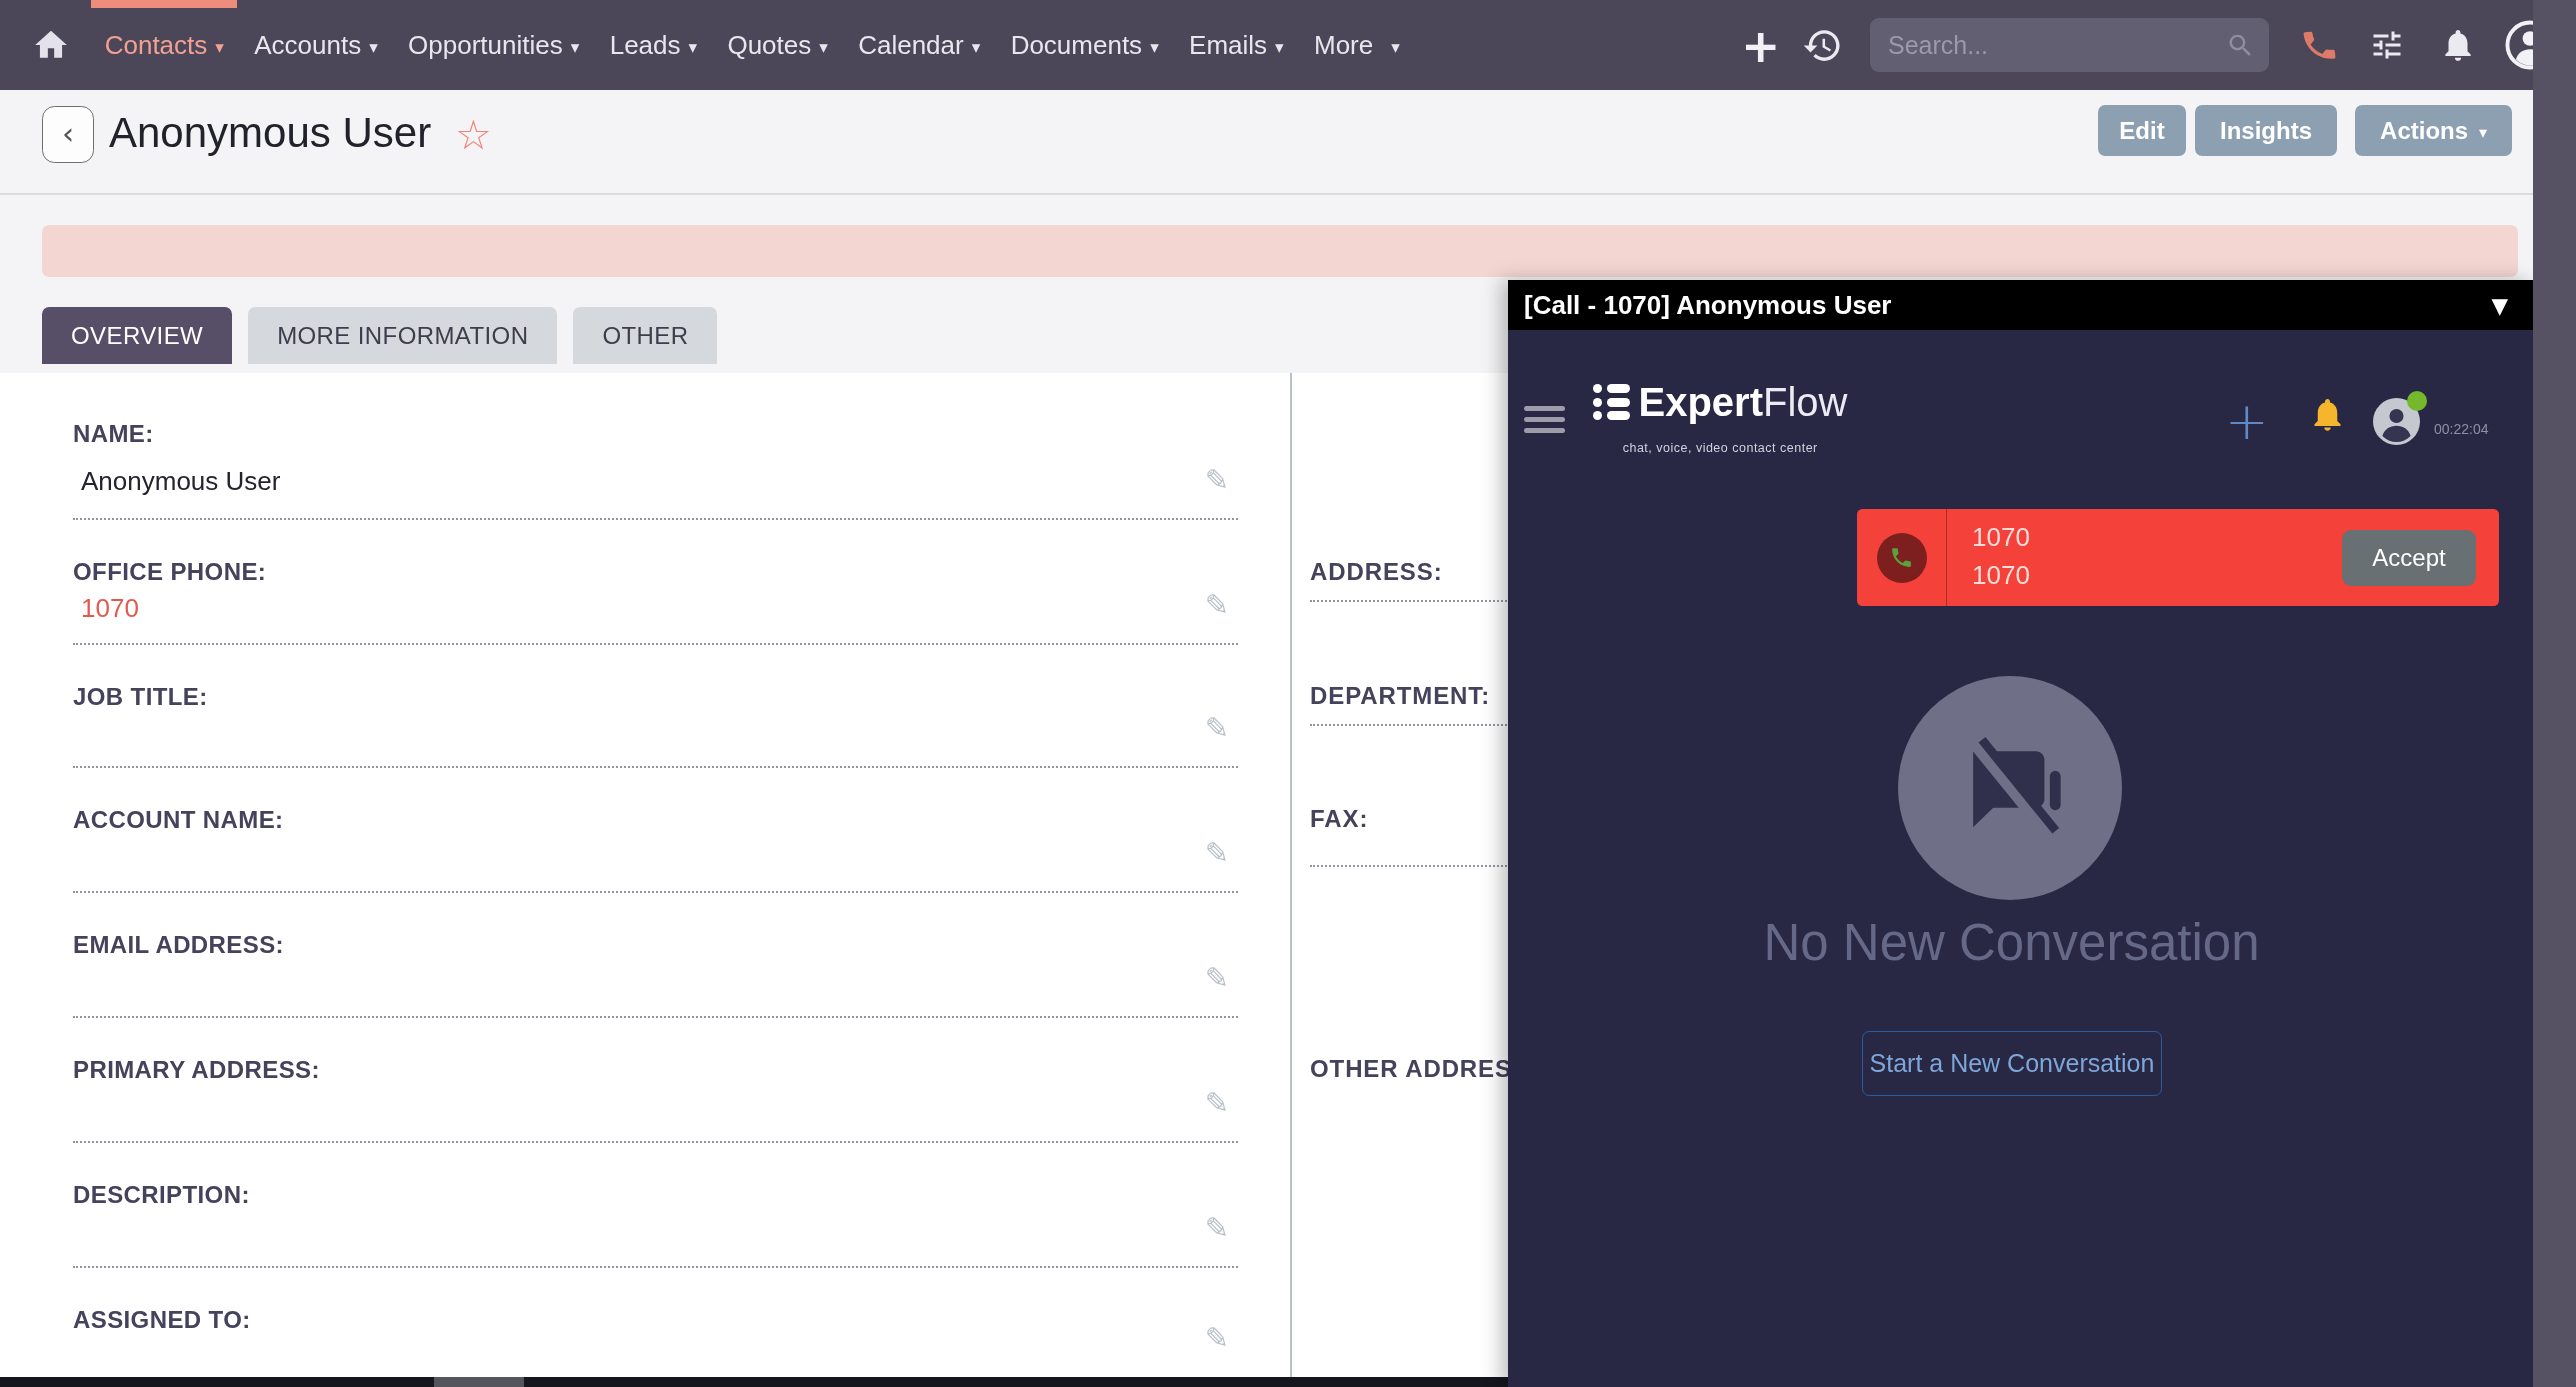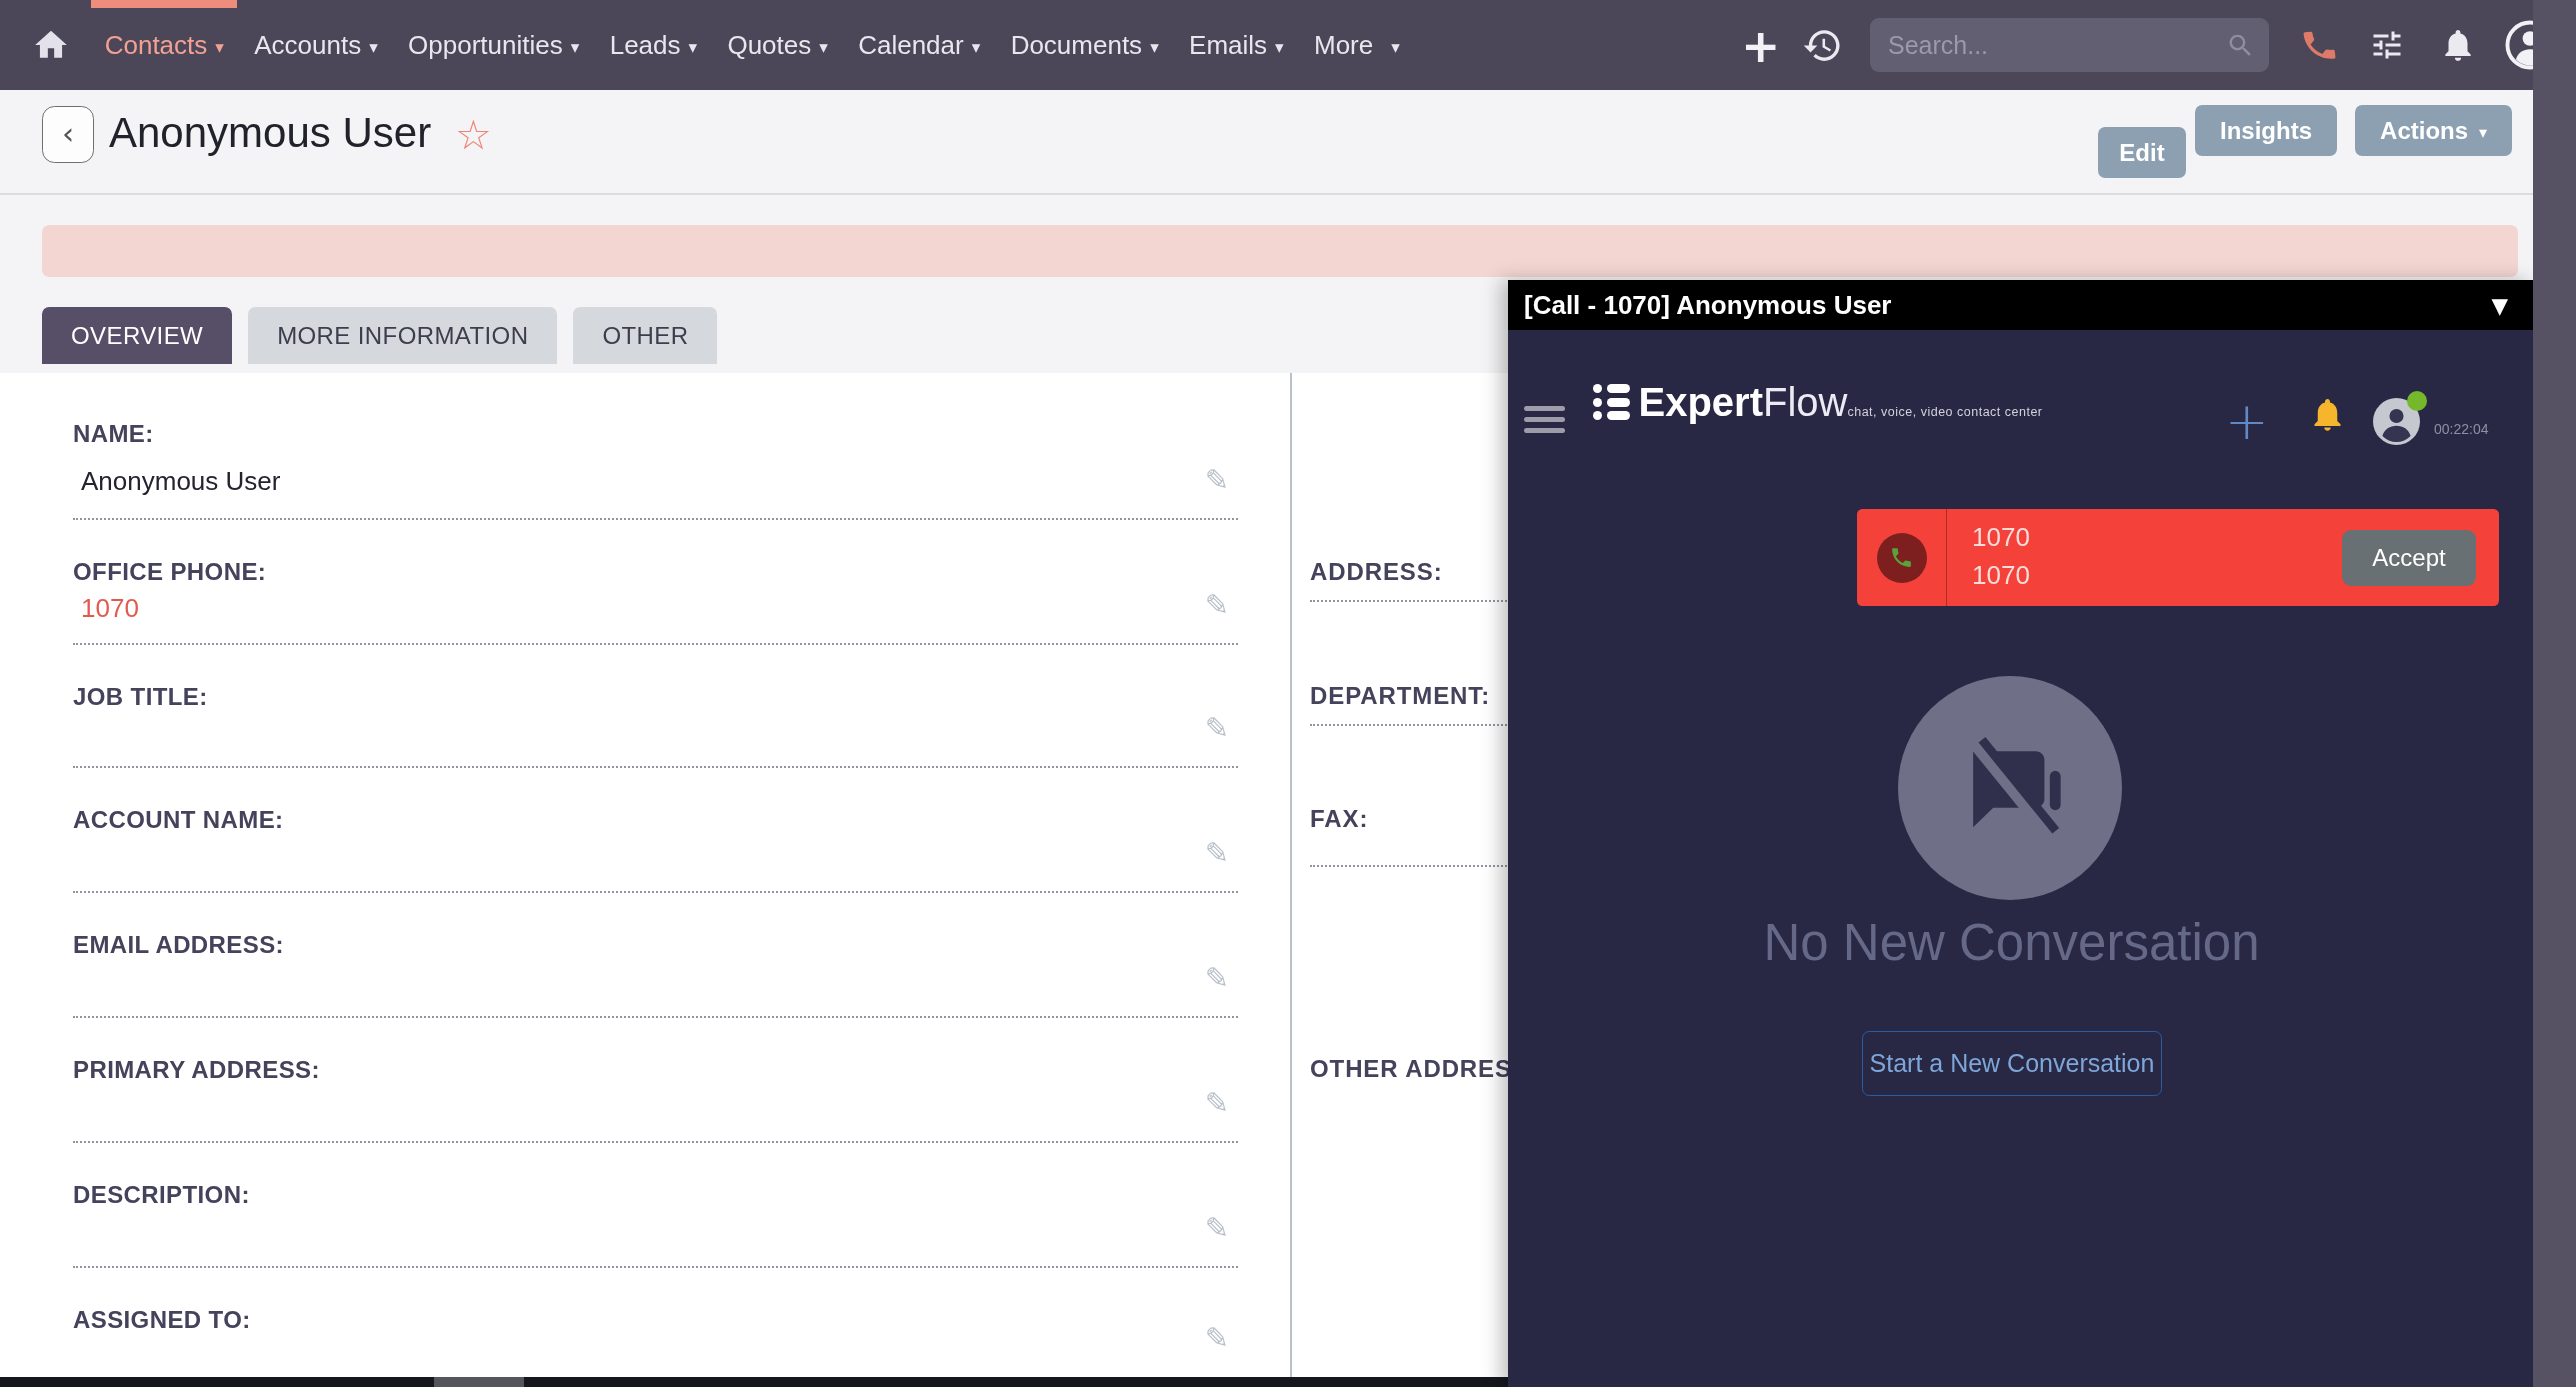--- a/index.html
+++ b/index.html
@@ -23,21 +23,21 @@
   .search-box input { flex:1; background:transparent; border:none; outline:none; font-size:25px; color:#d8d6e0; font-family:"Liberation Sans",sans-serif; }
   .search-box input::placeholder { color:#9d99ab; }
   .nav-ico { display:flex; align-items:center; }
   .mr-phone { margin-right:30.5px; } .mr-sliders { margin-right:34px; } .mr-bell { margin-right:27px; } .mr-avatar { margin-right:20px; }
 
   
   .back-btn { position:absolute; left:42px; top:106px; width:52px; height:57px; background:#fdfdfd; border:1.8px solid #6f6f6f; border-radius:12.5px; color:#555; font-size:30.5px; display:flex; align-items:center; justify-content:center; line-height:1; }
   .page-title { position:absolute; left:109px; top:109px; font-size:42px; color:#22222c; }
   .fav-star { position:absolute; left:455px; top:115px; font-size:41px; color:#f08576; line-height:1; }
   .btn-gray { position:absolute; top:105px; height:51px; background:#8ca0b2; border-radius:7.2px; color:#fff; font-weight:bold; font-size:24px; display:flex; align-items:center; justify-content:center; gap:10.8px; }
-  #btn-edit { left:2098px; width:88px;margin-top:22px; }
+  #btn-edit { left:2098px; width:88px; }
   #btn-insights { left:2195px; width:142px; }
   #btn-actions { left:2355px; width:157px; }
   .btn-gray .caret { font-size:16px; font-weight:normal; margin-top:3.6px; }
   .title-divider { position:absolute; top:193px; left:0; width:2533px; height:1.8px; background:#dcdcdf; }
 
   
   .alert-bar { position:absolute; top:225px; left:42px; width:2476px; height:52px; background:#f3d6d1; border-radius:7.2px; }
 
   
   .tabs { position:absolute; top:307px; left:42px; display:flex; gap:16px; z-index:5; }
@@ -70,21 +70,21 @@
   #row-other { top:644px; height:125px; border-bottom:none; }
   .frow-r .flabel { top:38px; letter-spacing:0.9px; }
 
   
   .ef-panel { position:absolute; left:1508px; top:280px; width:1025px; height:1107px; background:#282844; z-index:50; box-shadow:-7.2px 0 18px rgba(0,0,0,.25); }
   .ef-callbar { height:50px; background:#000; color:#fff; font-size:26px; font-weight:bold; display:flex; align-items:center; padding:0 25px 0 16px; }
   .ef-callbar .caret { margin-left:auto; font-size:21.5px; font-weight:normal; }
   .ef-topbar { position:relative; height:120px; }
   .ef-menu { position:absolute; left:16px; top:76px; display:flex; flex-direction:column; gap:5.4px; }
   .ef-menu span { width:41px; height:5.4px; border-radius:2.7px; background:#9c9caa; }
-  .ef-logo { position:absolute; left:85px; top:52px; display:flex; align-items:center; }
+  .ef-logo { position:absolute; left:85px; top:52px; display:flex; flex-direction:column; align-items:center; }
   .ef-logo-row { display:flex; align-items:center; gap:9px; }
   .ef-dots { display:flex; flex-direction:column; gap:4.5px; }
   .ef-dot-row { display:flex; gap:4.5px; align-items:center; }
   .ef-dot { width:9px; height:9px; border-radius:50%; background:#fff; }
   .ef-pill { width:23px; height:9px; border-radius:4.5px; background:#fff; }
   .ef-name { font-size:40px; line-height:1; color:#fff; }
   .ef-name b { font-weight:bold; }
   .ef-name .light { font-weight:normal; color:#eceaf4; }
   .ef-tagline { font-size:12.5px; color:#d2d2de; letter-spacing:0.5px; margin-top:19px; }
   .ef-plus { position:absolute; left:717px; top:65px; font-size:52px; font-weight:300; color:#6189c6; line-height:1; }

